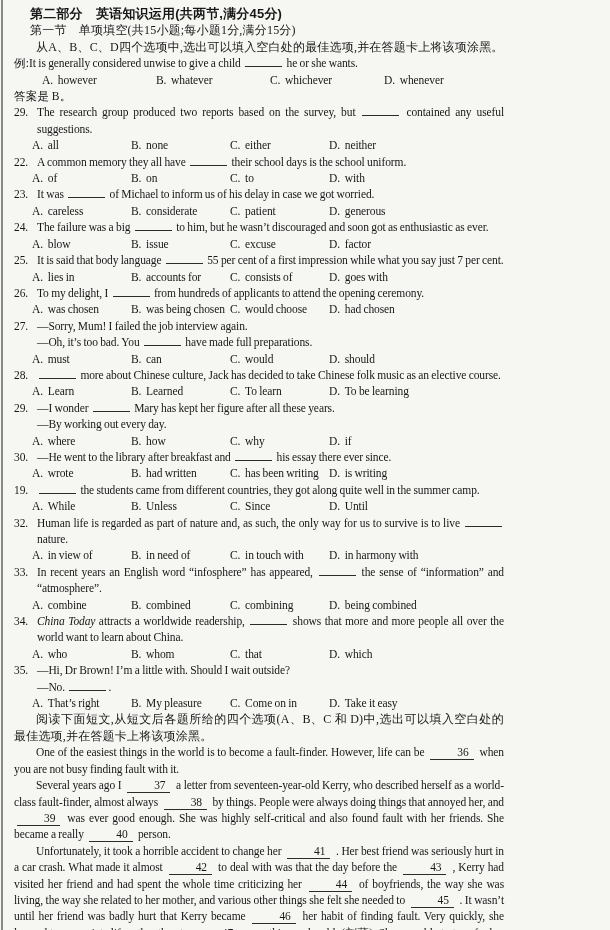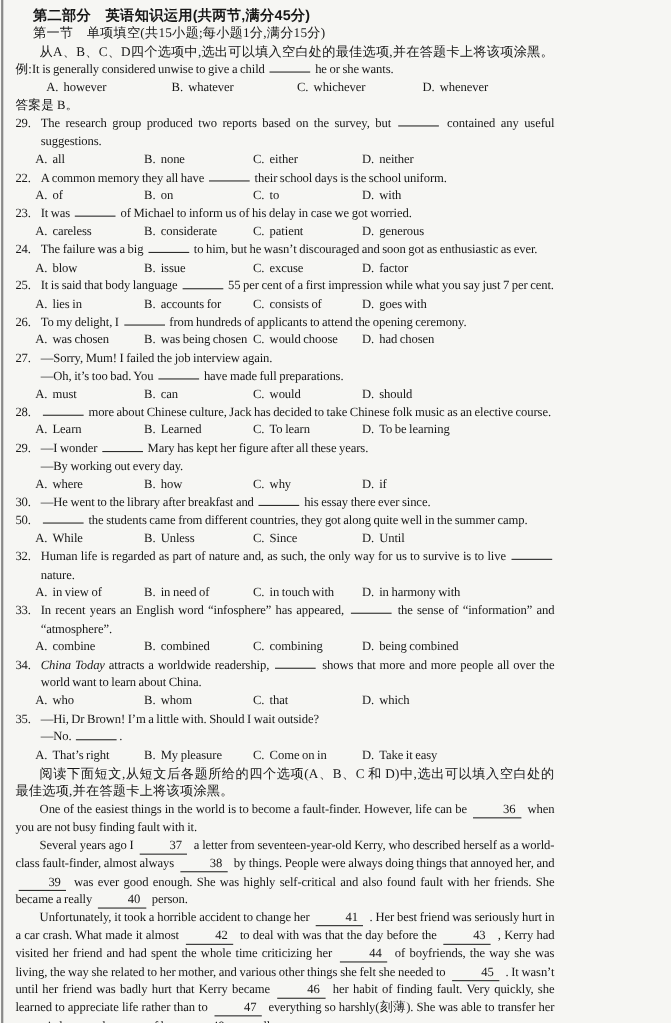--- a/index.html
+++ b/index.html
@@ -176,23 +176,29 @@
         <div class="options q-options">
           <span class="opt">A.&nbsp;&nbsp;where</span>
           <span class="opt">B.&nbsp;&nbsp;how</span>
           <span class="opt">C.&nbsp;&nbsp;why</span>
           <span class="opt">D.&nbsp;&nbsp;if</span>
         </div>
       </div>
       <div class="question">
         <span class="qnum">30.</span>
         <p class="stem">—He went to the library after breakfast and <span class="blank"></span> his essay there ever since.</p>
-      </div>
-      <div class="question">
-        <span class="qnum">50.</span>
+        <div class="options q-options">
+          <span class="opt">A.&nbsp;&nbsp;wrote</span>
+          <span class="opt">B.&nbsp;&nbsp;had written</span>
+          <span class="opt">C.&nbsp;&nbsp;has been writing</span>
+          <span class="opt">D.&nbsp;&nbsp;is writing</span>
+        </div>
+      </div>
+      <div class="question">
+        <span class="qnum">19.</span>
         <p class="stem"><span class="blank"></span> the students came from different countries, they got along quite well in the summer camp.</p>
         <div class="options q-options">
           <span class="opt">A.&nbsp;&nbsp;While</span>
           <span class="opt">B.&nbsp;&nbsp;Unless</span>
           <span class="opt">C.&nbsp;&nbsp;Since</span>
           <span class="opt">D.&nbsp;&nbsp;Until</span>
         </div>
       </div>
       <div class="question">
         <span class="qnum">32.</span>

